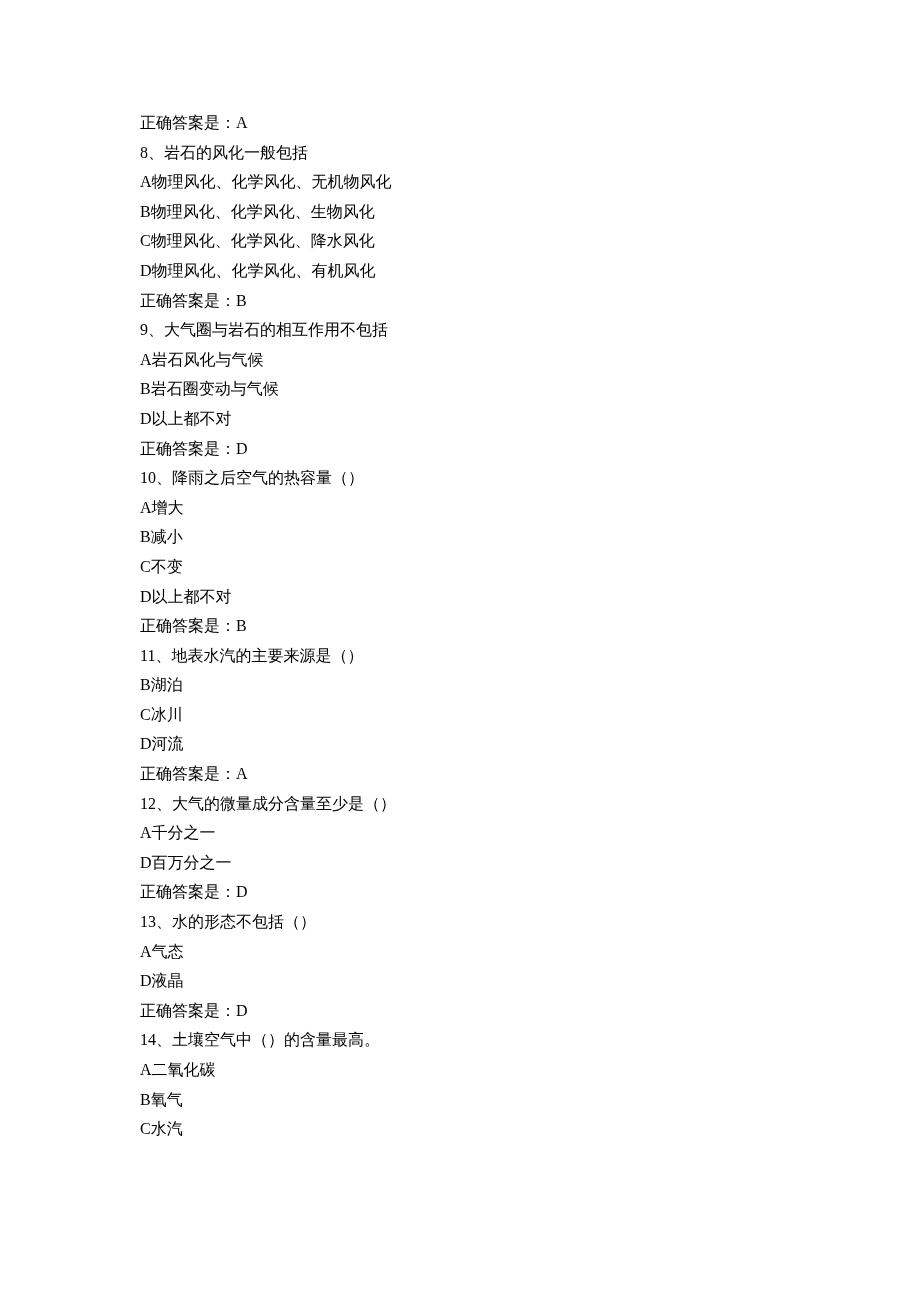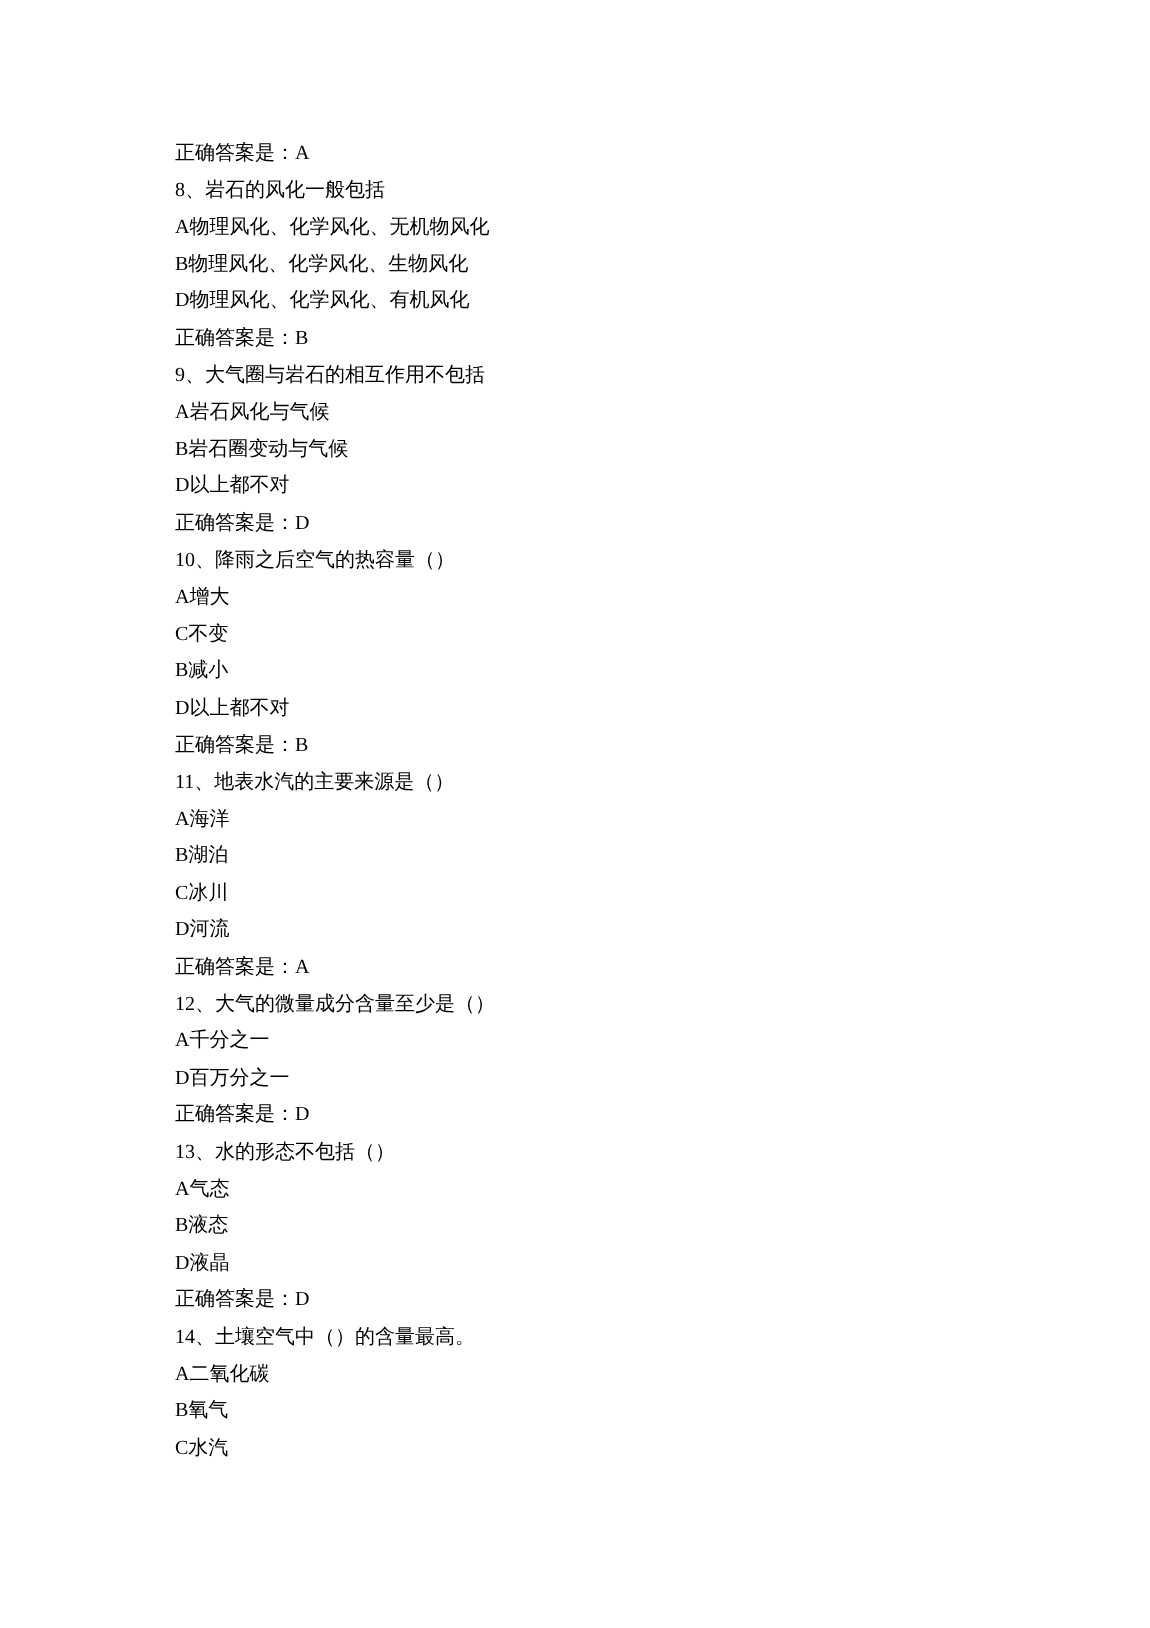--- a/index.html
+++ b/index.html
@@ -22,46 +22,45 @@
   }
 </style>
 </head>
 <body>
 
 <div class="page">
   <div class="line">正确答案是：A</div>
   <div class="line">8、岩石的风化一般包括</div>
   <div class="line">A物理风化、化学风化、无机物风化</div>
   <div class="line">B物理风化、化学风化、生物风化</div>
+  <div class="line">C物理风化、化学风化、降水风化</div>
   <div class="line">D物理风化、化学风化、有机风化</div>
   <div class="line">正确答案是：B</div>
   <div class="line">9、大气圈与岩石的相互作用不包括</div>
   <div class="line">A岩石风化与气候</div>
   <div class="line">B岩石圈变动与气候</div>
   <div class="line">D以上都不对</div>
   <div class="line">正确答案是：D</div>
   <div class="line">10、降雨之后空气的热容量（）</div>
   <div class="line">A增大</div>
+  <div class="line">B减小</div>
   <div class="line">C不变</div>
-  <div class="line">B减小</div>
   <div class="line">D以上都不对</div>
   <div class="line">正确答案是：B</div>
   <div class="line">11、地表水汽的主要来源是（）</div>
-  <div class="line">A海洋</div>
   <div class="line">B湖泊</div>
   <div class="line">C冰川</div>
   <div class="line">D河流</div>
   <div class="line">正确答案是：A</div>
   <div class="line">12、大气的微量成分含量至少是（）</div>
   <div class="line">A千分之一</div>
   <div class="line">D百万分之一</div>
   <div class="line">正确答案是：D</div>
   <div class="line">13、水的形态不包括（）</div>
   <div class="line">A气态</div>
-  <div class="line">B液态</div>
   <div class="line">D液晶</div>
   <div class="line">正确答案是：D</div>
   <div class="line">14、土壤空气中（）的含量最高。</div>
   <div class="line">A二氧化碳</div>
   <div class="line">B氧气</div>
   <div class="line">C水汽</div>
 
 </div>
 
 </body></html>

